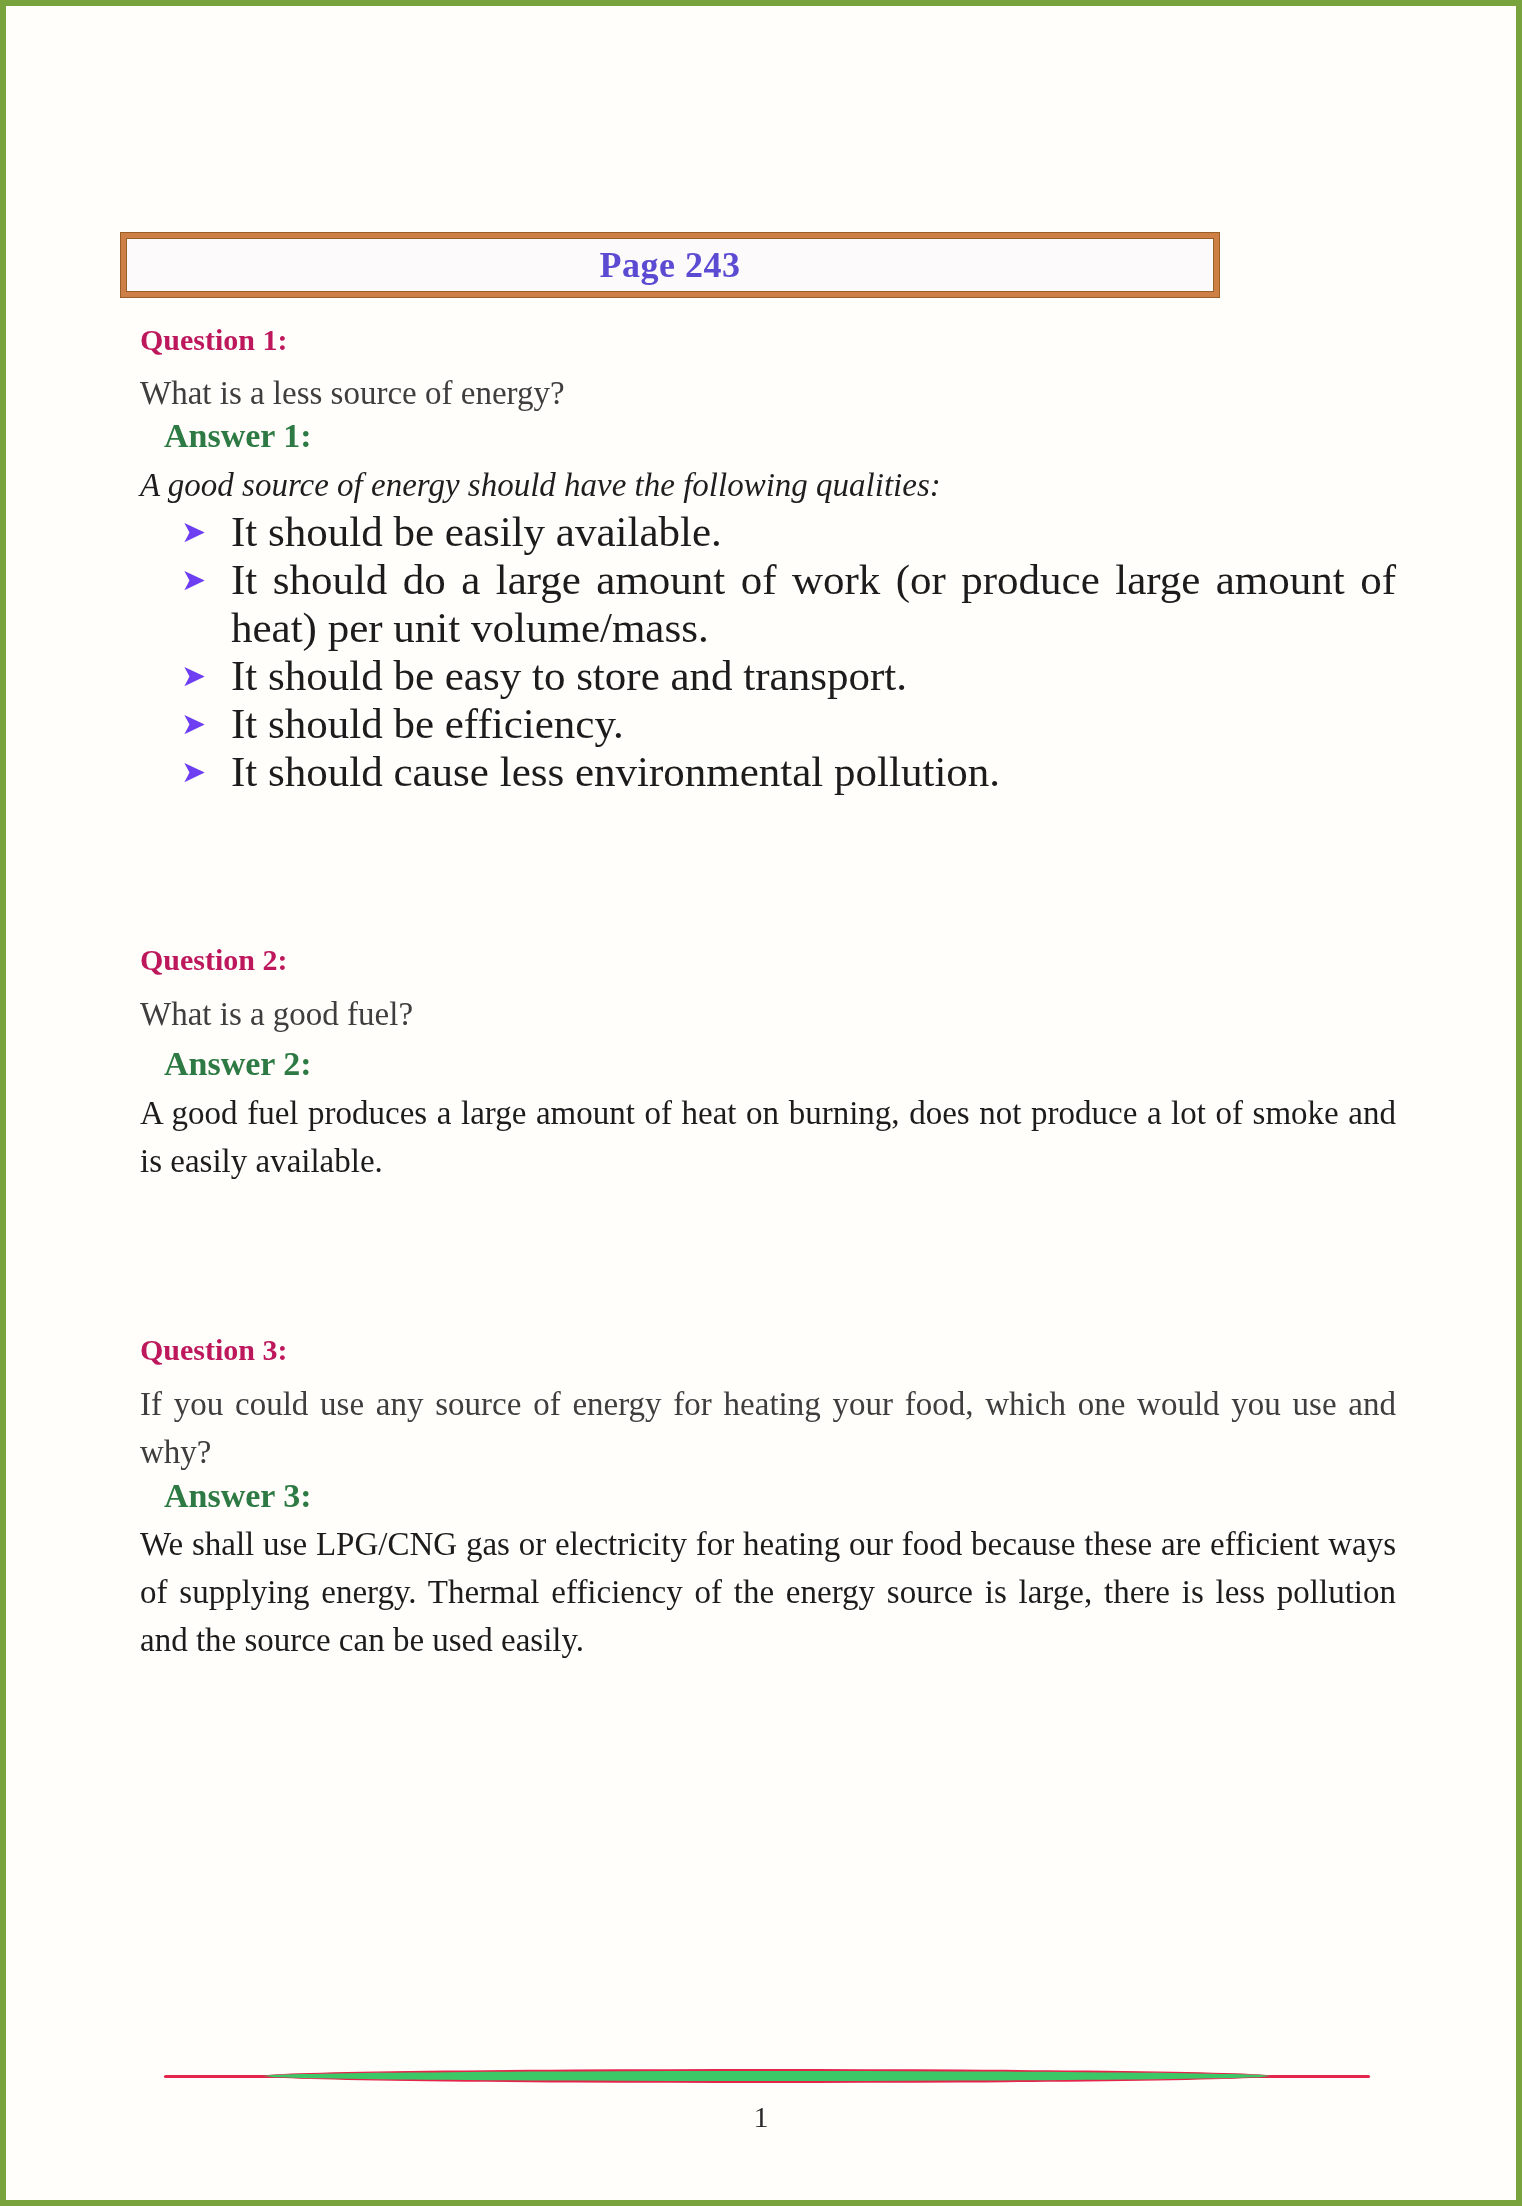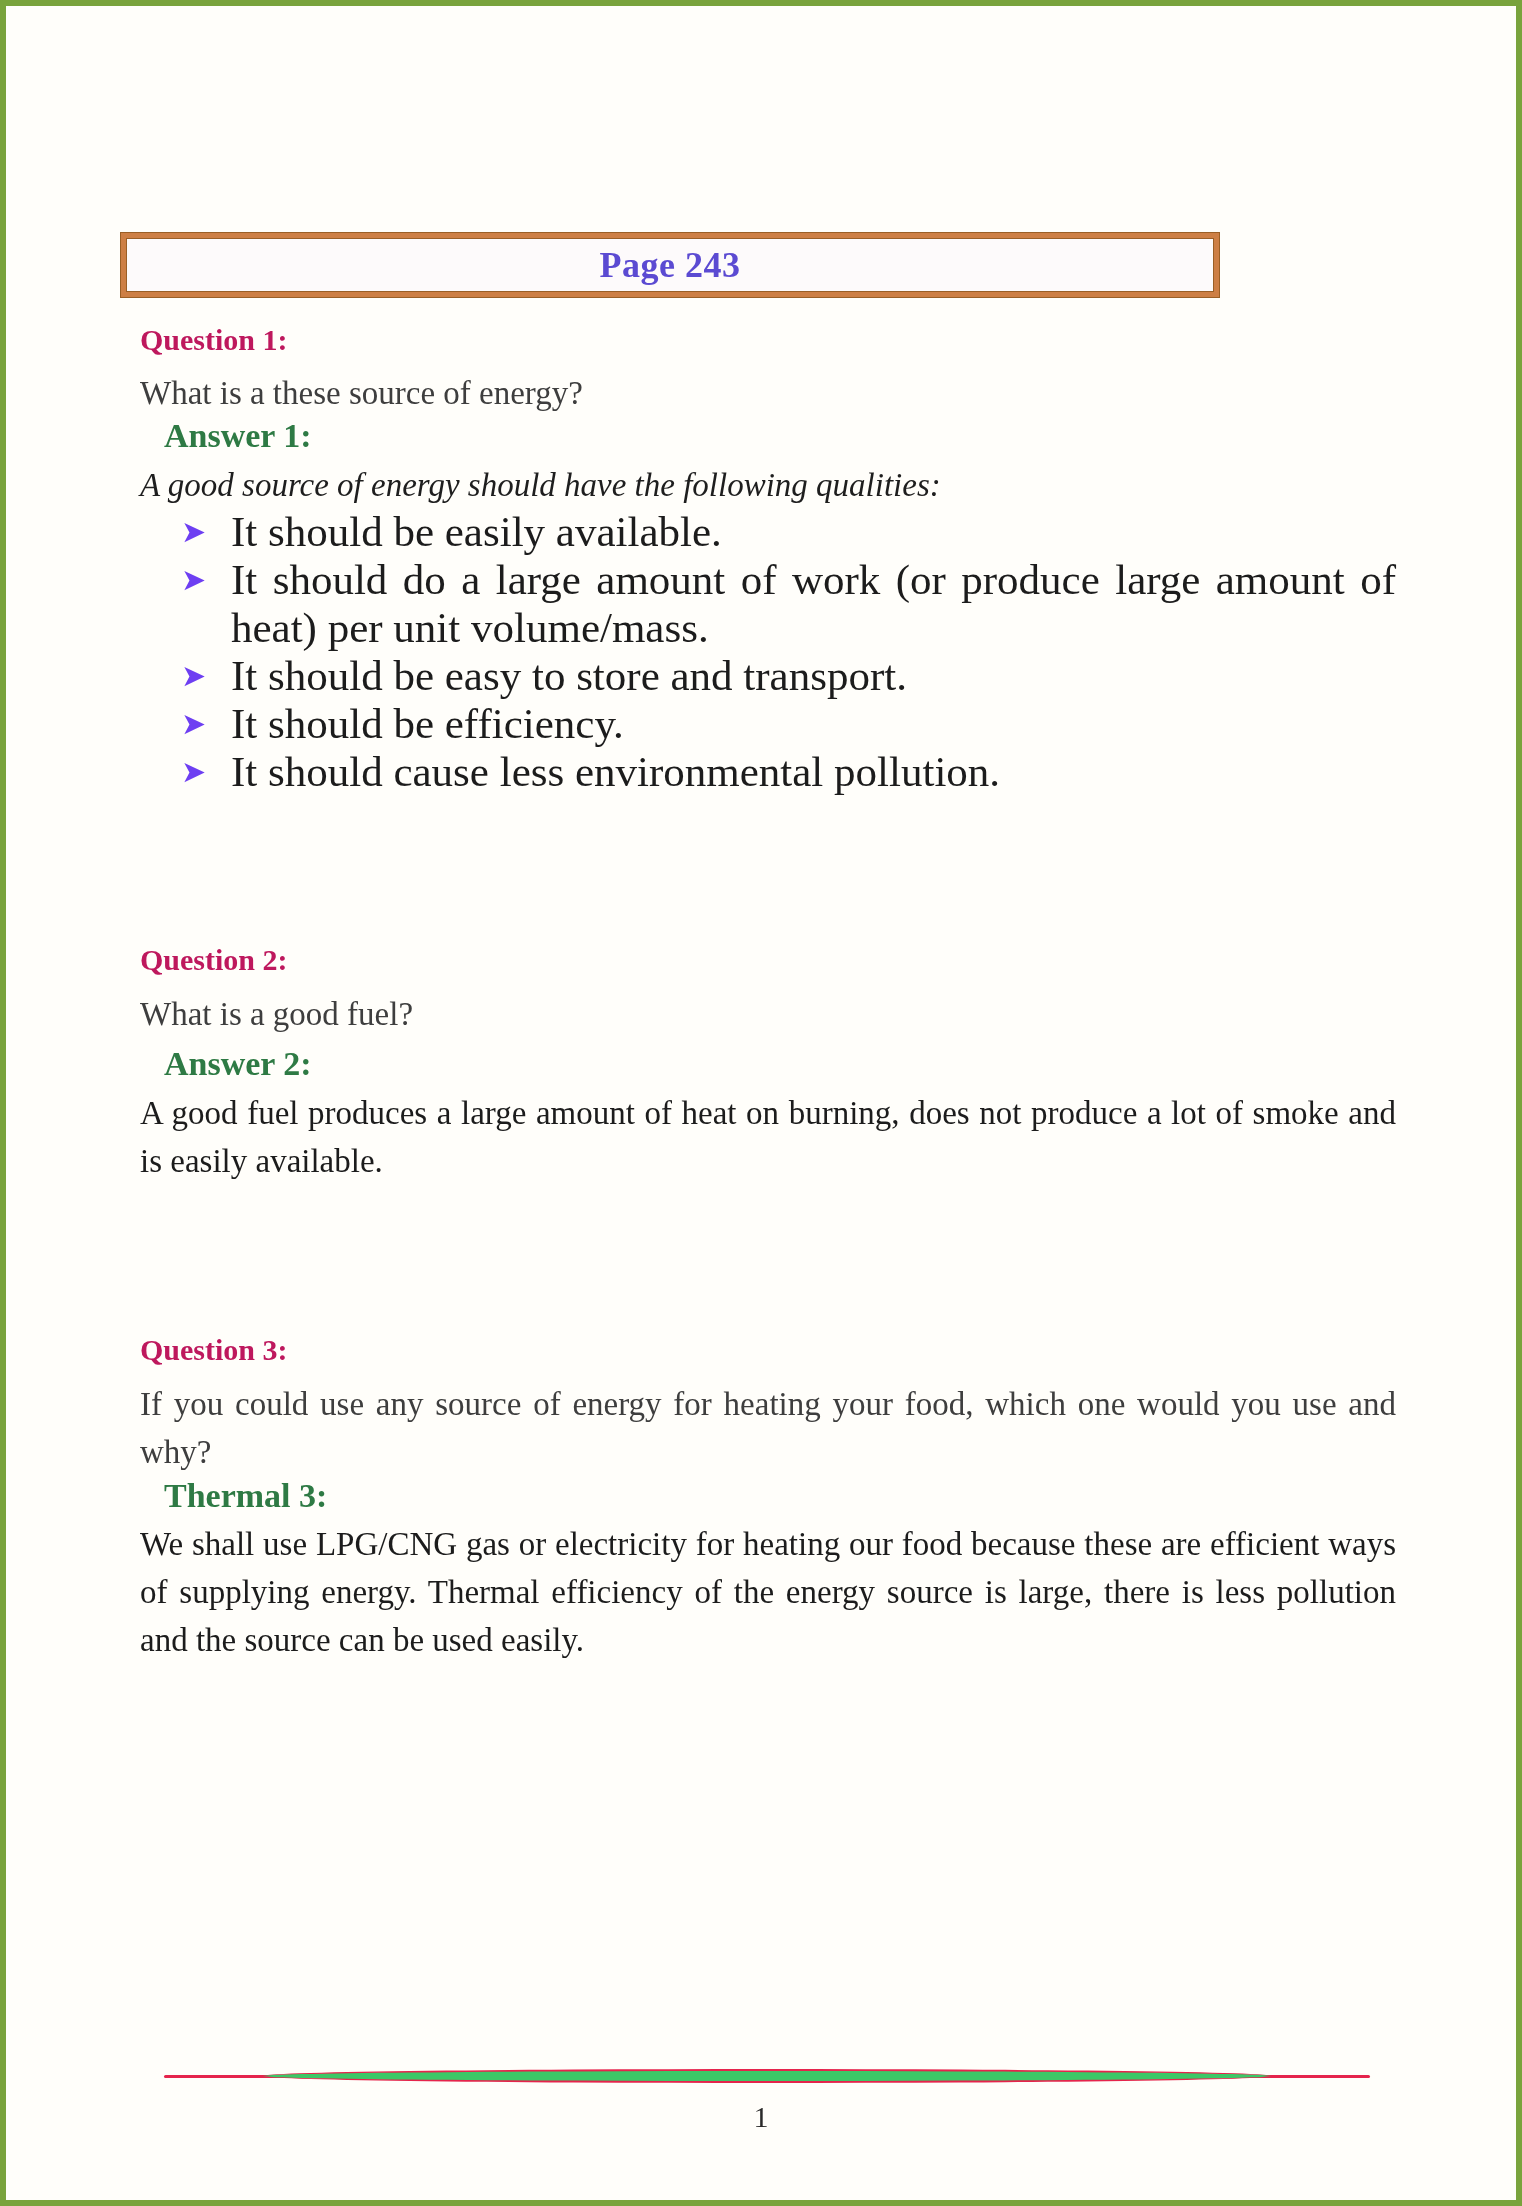--- a/index.html
+++ b/index.html
@@ -139,21 +139,21 @@
 </head>
 <body>
 
 <div class="page">
 
   <div class="header-box">
     <span class="page-title">Page 243</span>
   </div>
 
   <div class="q-label" id="q1-label">Question 1:</div>
-  <div class="q-text" id="q1-text">What is a these source of energy?</div>
+  <div class="q-text" id="q1-text">What is a less source of energy?</div>
   <div class="a-label" id="a1-label">Answer 1:</div>
   <div class="a-intro" id="a1-intro">A good source of energy should have the following qualities:</div>
 
   <ul class="bullet-list">
     <li class="bullet-item">
       <span class="arrow-icon">➤</span>
       <span class="bullet-text">It should be easily available.</span>
     </li>
     <li class="bullet-item">
       <span class="arrow-icon">➤</span>
@@ -173,21 +173,21 @@
     </li>
   </ul>
 
   <div class="q-label" id="q2-label">Question 2:</div>
   <div class="q-text" id="q2-text">What is a good fuel?</div>
   <div class="a-label" id="a2-label">Answer 2:</div>
   <div class="a-text" id="a2-text">A good fuel produces a large amount of heat on burning, does not produce a lot of smoke and is easily available.</div>
 
   <div class="q-label" id="q3-label">Question 3:</div>
   <div class="q-text" id="q3-text">If you could use any source of energy for heating your food, which one would you use and why?</div>
-  <div class="a-label" id="a3-label">Thermal 3:</div>
+  <div class="a-label" id="a3-label">Answer 3:</div>
   <div class="a-text" id="a3-text">We shall use LPG/CNG gas or electricity for heating our food because these are efficient ways of supplying energy. Thermal efficiency of the energy source is large, there is less pollution and the source can be used easily.</div>
 
   <div class="divider">
     <div class="divider-line"></div>
     <div class="divider-lens"></div>
   </div>
   <div class="page-number">1</div>
 
 </div>
 

